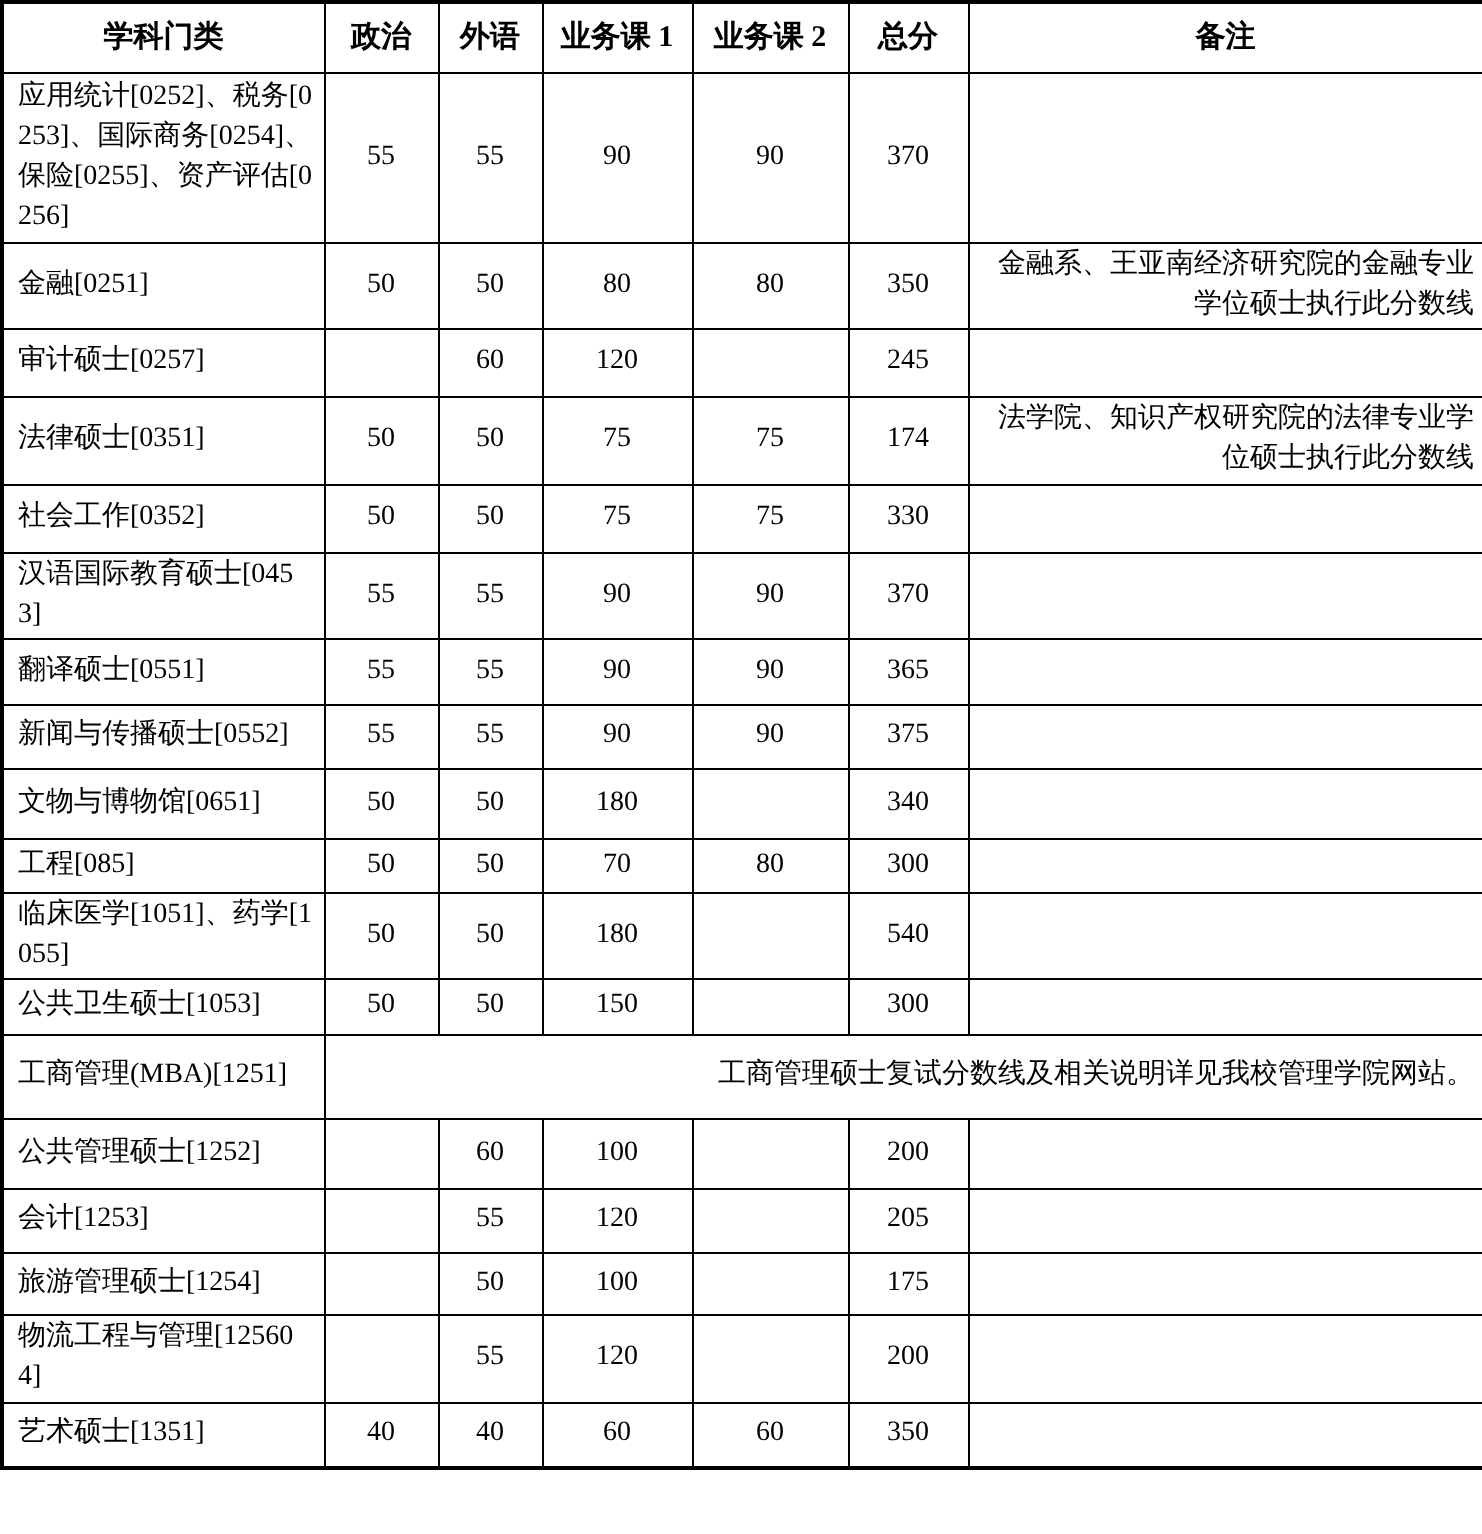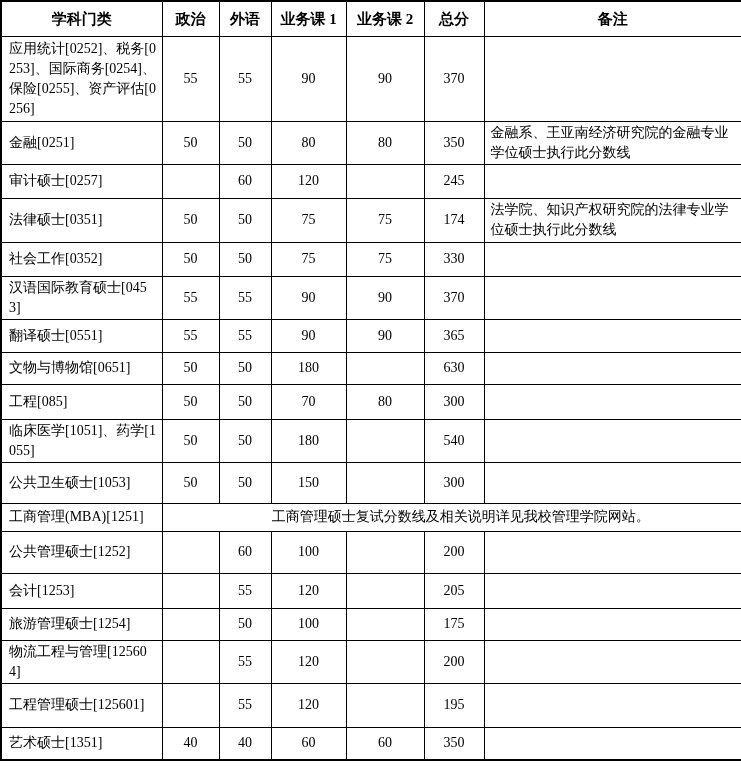--- a/index.html
+++ b/index.html
@@ -29,22 +29,22 @@
     overflow: hidden;
     word-break: break-all;
   }
   th {
     font-weight: bold;
     text-align: center;
     font-size: 15px;
   }
   td.cat    { text-align: left; padding-left: 7px; font-family: Liberation Serif, serif; }
   td.num    { text-align: center; }
-  td.remark { text-align: left; padding-left: 6px; }
-  td.note   { text-align: center; padding-left: 22px; }
+  td.remark { text-align: right; padding-left: 6px; }
+  td.note   { text-align: right; padding-left: 22px; }
   thead tr { height: 35px; }
   tbody tr:nth-child(1)  { height: 85px; }
   tbody tr:nth-child(2)  { height: 42px; }
   tbody tr:nth-child(3)  { height: 34px; }
   tbody tr:nth-child(4)  { height: 44px; }
   tbody tr:nth-child(5)  { height: 34px; }
   tbody tr:nth-child(6)  { height: 43px; }
   tbody tr:nth-child(7)  { height: 33px; }
   tbody tr:nth-child(8)  { height: 32px; }
   tbody tr:nth-child(9)  { height: 35px; margin-top: 22px; }
@@ -141,26 +141,35 @@
       <tr>
         <td class="cat">翻译硕士[0551]</td>
         <td class="num">55</td>
         <td class="num">55</td>
         <td class="num">90</td>
         <td class="num">90</td>
         <td class="num">365</td>
         <td class="remark"></td>
       </tr>
       <tr>
+        <td class="cat">新闻与传播硕士[0552]</td>
+        <td class="num">55</td>
+        <td class="num">55</td>
+        <td class="num">90</td>
+        <td class="num">90</td>
+        <td class="num">375</td>
+        <td class="remark"></td>
+      </tr>
+      <tr>
         <td class="cat">文物与博物馆[0651]</td>
         <td class="num">50</td>
         <td class="num">50</td>
         <td class="num">180</td>
         <td class="num"></td>
-        <td class="num">630</td>
+        <td class="num">340</td>
         <td class="remark"></td>
       </tr>
       <tr>
         <td class="cat">工程[085]</td>
         <td class="num">50</td>
         <td class="num">50</td>
         <td class="num">70</td>
         <td class="num">80</td>
         <td class="num">300</td>
         <td class="remark"></td>
@@ -214,29 +223,20 @@
         <td class="num">175</td>
         <td class="remark"></td>
       </tr>
       <tr>
         <td class="cat">物流工程与管理[125604]</td>
         <td class="num"></td>
         <td class="num">55</td>
         <td class="num">120</td>
         <td class="num"></td>
         <td class="num">200</td>
-        <td class="remark"></td>
-      </tr>
-      <tr>
-        <td class="cat">工程管理硕士[125601]</td>
-        <td class="num"></td>
-        <td class="num">55</td>
-        <td class="num">120</td>
-        <td class="num"></td>
-        <td class="num">195</td>
         <td class="remark"></td>
       </tr>
       <tr>
         <td class="cat">艺术硕士[1351]</td>
         <td class="num">40</td>
         <td class="num">40</td>
         <td class="num">60</td>
         <td class="num">60</td>
         <td class="num">350</td>
         <td class="remark"></td>

